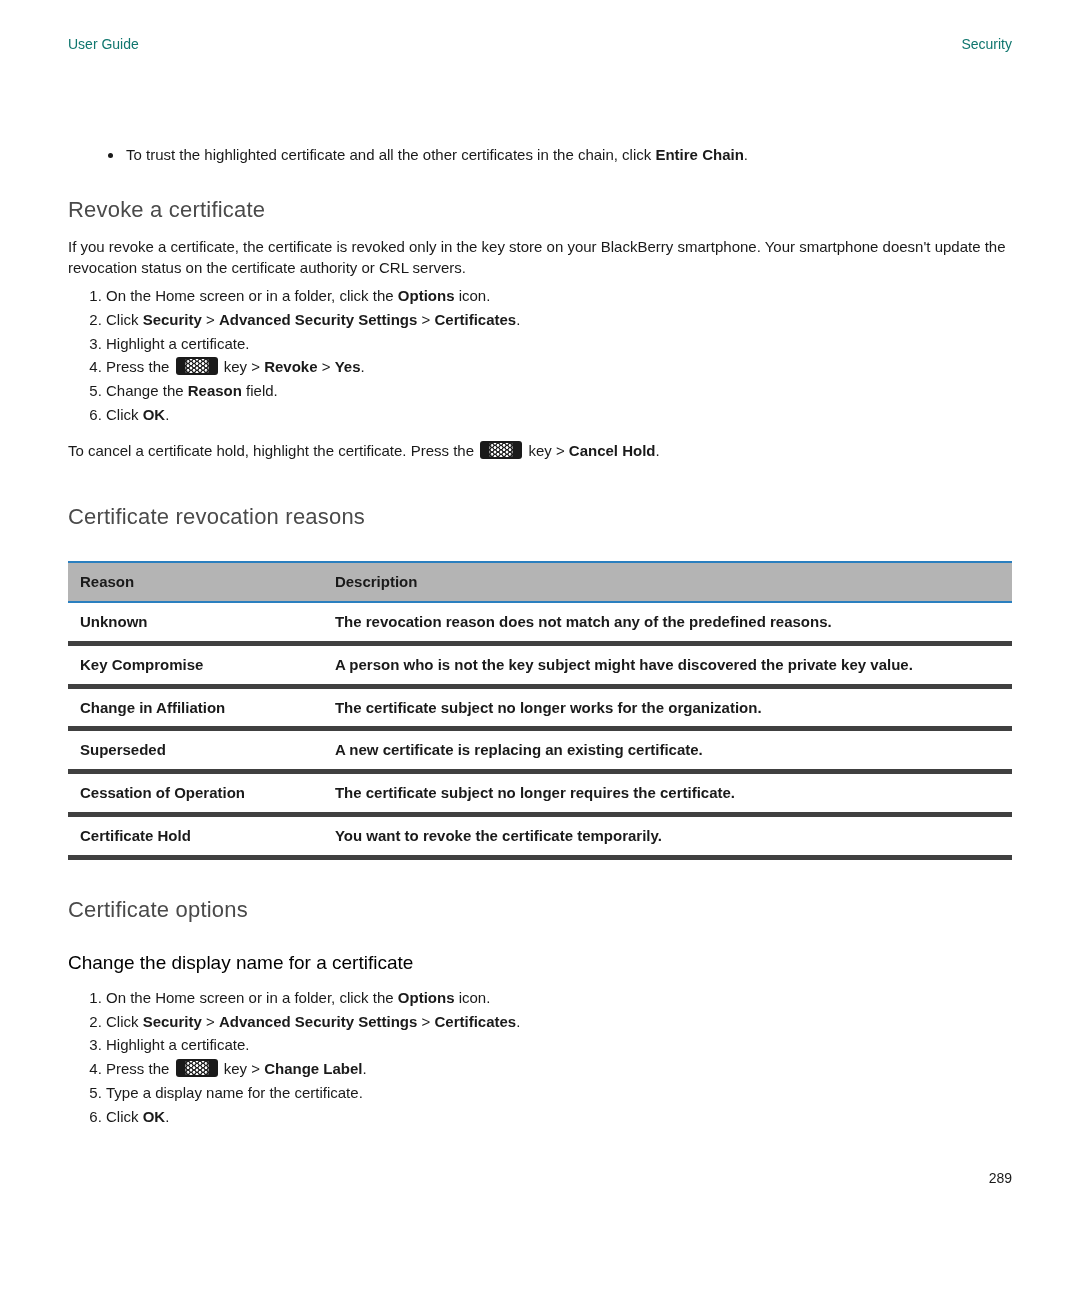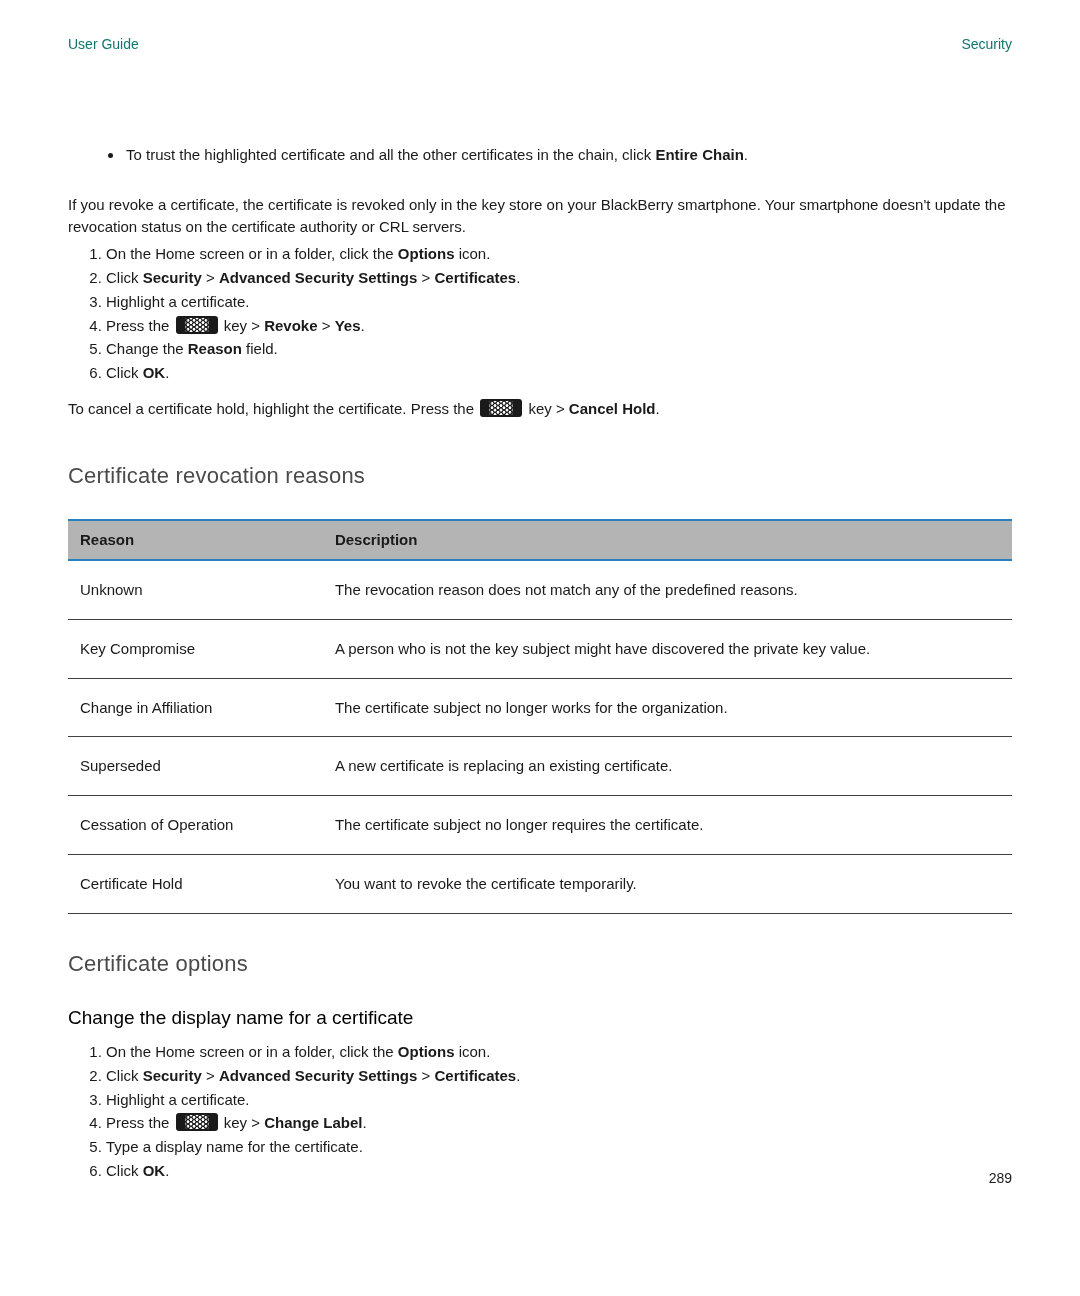--- a/index.html
+++ b/index.html
@@ -30,21 +30,21 @@
     left: 9px; top: 2px;
     width: 24px; height: 14px;
     background:
       radial-gradient(circle, #fff 1.4px, transparent 1.6px) 0 0 / 6px 4.5px,
       radial-gradient(circle, #fff 1.4px, transparent 1.6px) 3px 2.3px / 6px 4.5px;
     -webkit-mask: radial-gradient(circle at 50% 50%, #000 70%, transparent 100%);
   }
   table.reasons { width: 100%; border-collapse: collapse; margin-top: 28px; margin-bottom: 20px; font-size: 15px; }
   table.reasons thead tr { background: #b4b4b4; }
   table.reasons th { text-align: left; font-weight: 700; padding: 8px 12px; border-top: 2px solid #2a7fbf; border-bottom: 2px solid #2a7fbf; }
-  table.reasons td { padding: 18px 12px; border-bottom: 1px solid #404040; }
+  table.reasons td { padding: 8px 12px; border-bottom: 5px solid #404040; font-weight: bold; }
   table.reasons .col-reason { width: 27%; }
   .page-number { position: absolute; bottom: 110px; right: 68px; font-size: 14px; }
 </style>
 </head>
 <body>
 
 <div class="page">
 
   <div class="header">
     <span>User Guide</span>
@@ -52,20 +52,21 @@
   </div>
 
   <div class="content">
 
     <ul class="bullet-list">
       <li>
         <span>To trust the highlighted certificate and all the other certificates in the chain, click </span><strong>Entire Chain</strong><span>.</span>
       </li>
     </ul>
 
+    <h2 class="section">Revoke a certificate</h2>
     <p class="body">If you revoke a certificate, the certificate is revoked only in the key store on your BlackBerry smartphone. Your smartphone doesn't update the revocation status on the certificate authority or CRL servers.</p>
 
     <ol class="steps">
       <li>
         <span>On the Home screen or in a folder, click the </span><strong>Options</strong><span> icon.</span>
       </li>
       <li>
         <span>Click </span><strong>Security</strong><span> &gt; </span><strong>Advanced Security Settings</strong><span> &gt; </span><strong>Certificates</strong><span>.</span>
       </li>
       <li>Highlight a certificate.</li>

